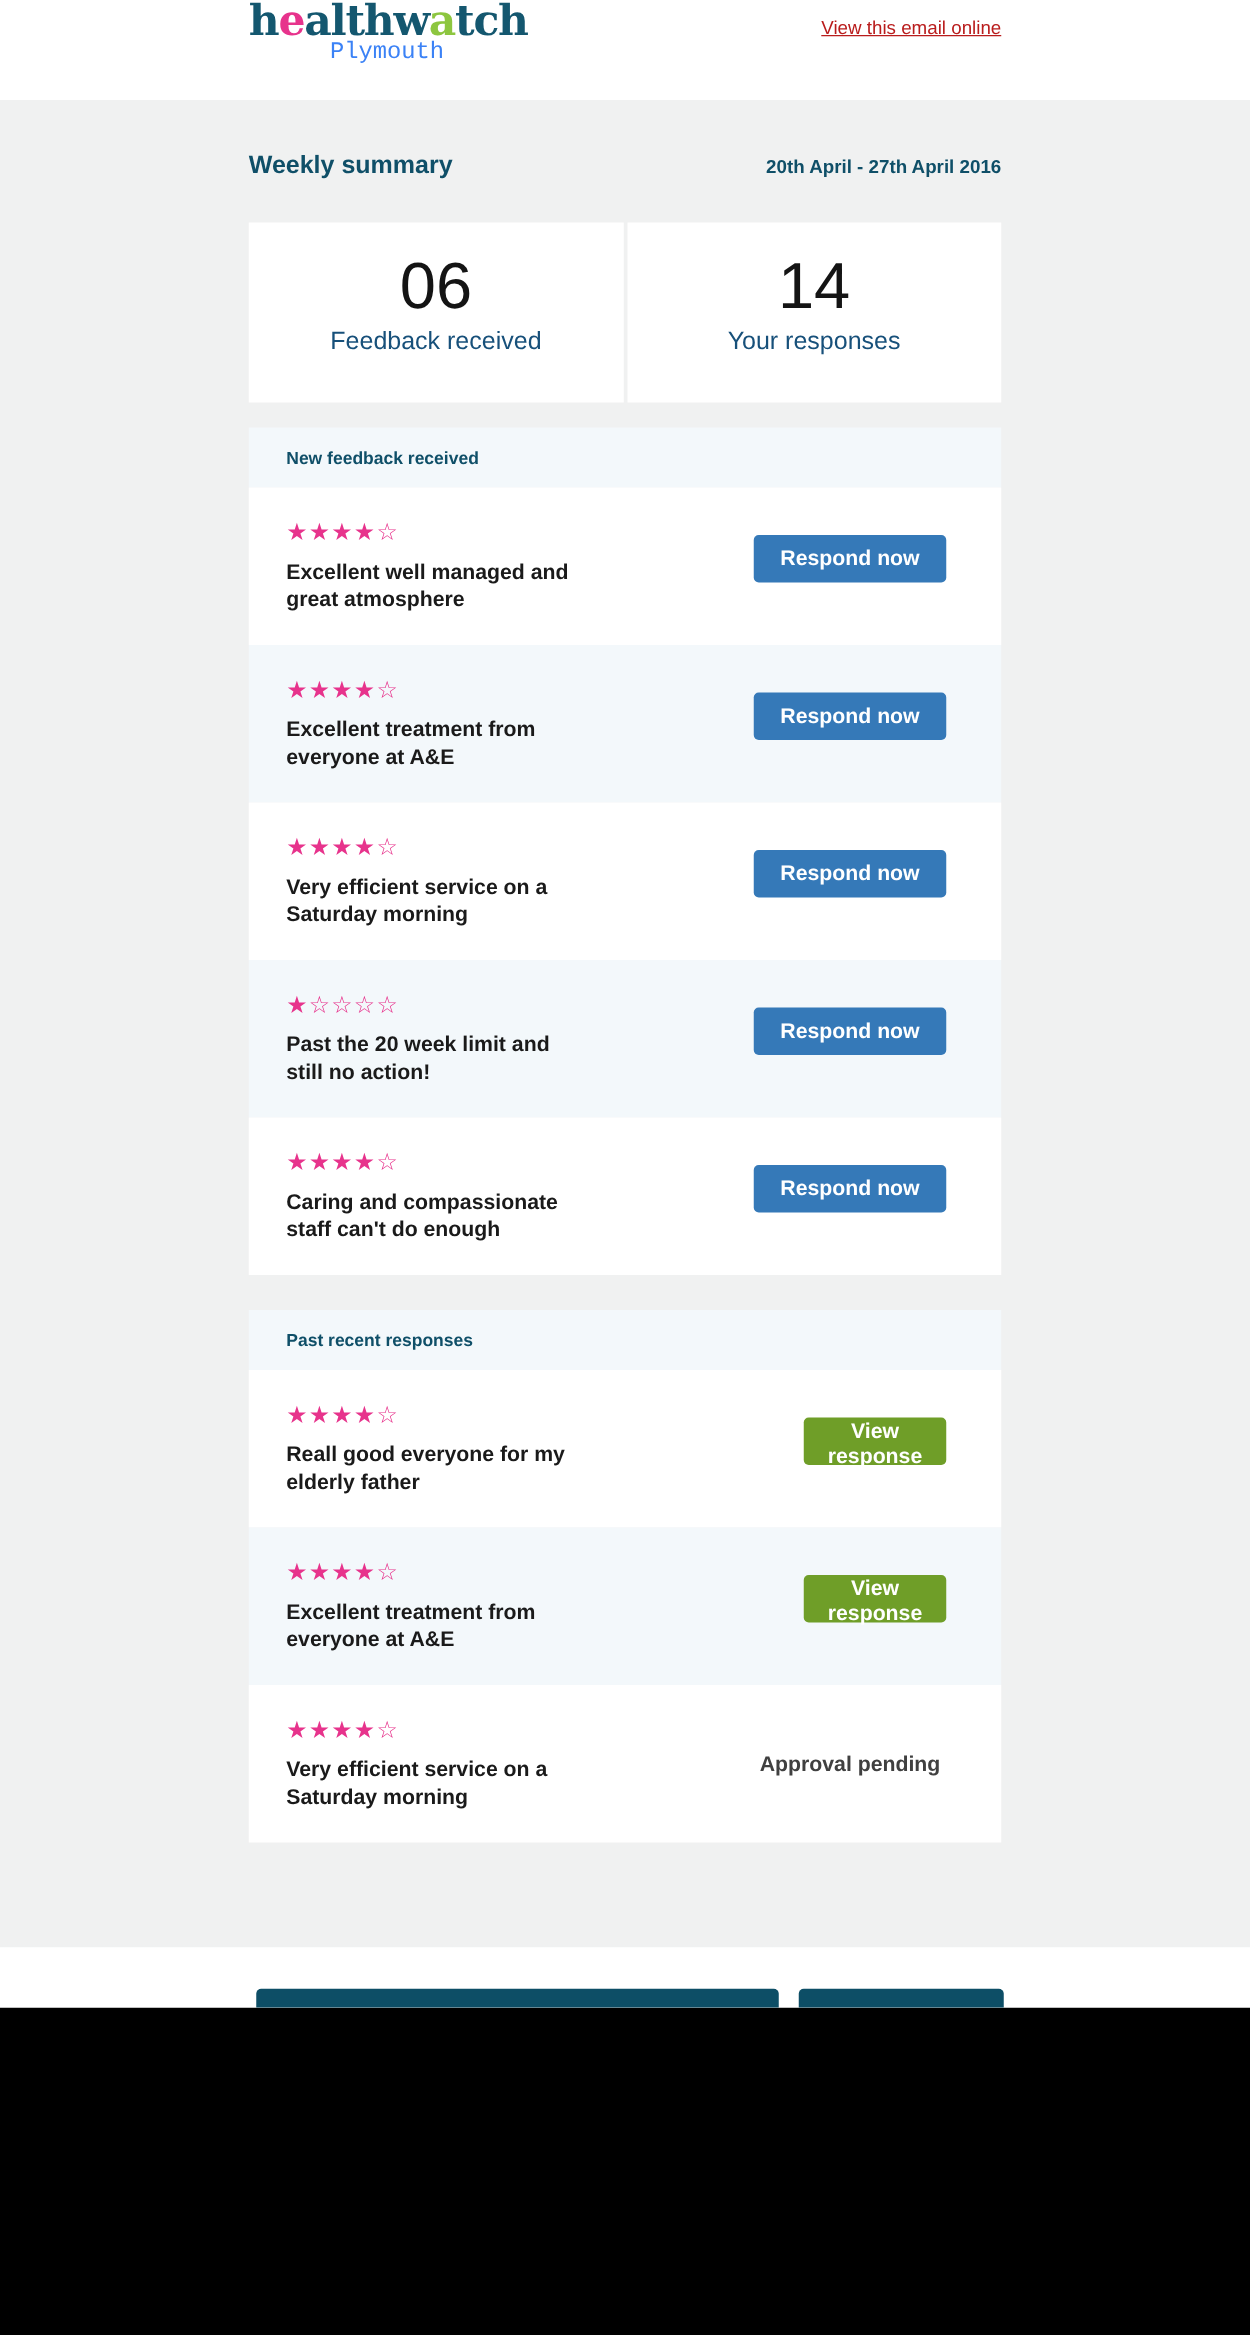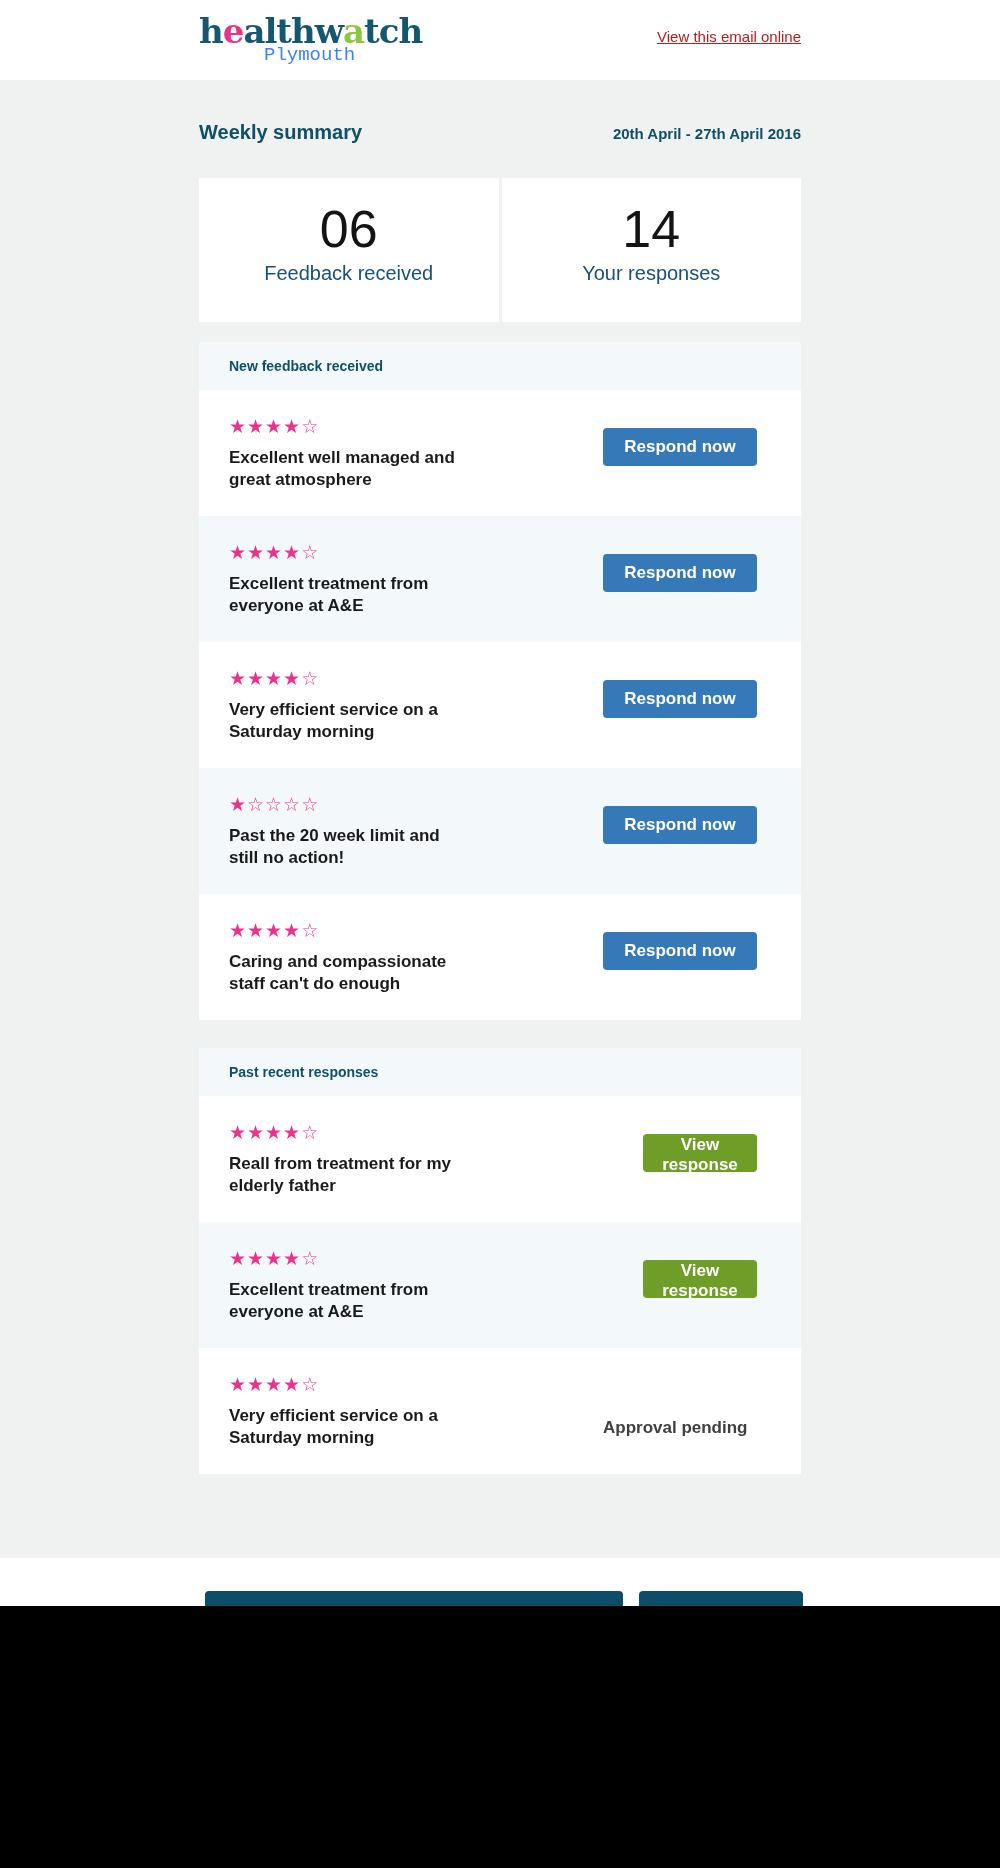--- a/index.html
+++ b/index.html
@@ -6,21 +6,21 @@
   body{
     width:1000px;height:1868px;
     font-family:"Liberation Sans", sans-serif;
     background:#ffffff;
   }
   .email{width:1000px;height:1868px;overflow:hidden;}
 
   
   .top-bar{height:80px;background:#ffffff;}
   .container{width:602px;margin:0 auto;position:relative;}
-  .top-inner{display:flex;justify-content:space-between;align-items:flex-start;padding-top:14px;}
+  .top-inner{display:flex;justify-content:space-between;align-items:flex-start;}
   .logo{line-height:1;}
   .logo-word{
     font-family:"DejaVu Serif", serif;
     font-weight:bold;font-size:34px;color:#14576f;letter-spacing:-1px;
   }
   .logo-e{color:#e7338c;}
   .logo-a{color:#8dc63f;}
   .logo-sub{
     font-family:Liberation Mono, monospace;
     font-size:19px;color:#3b82f6;text-align:center;margin-top:-2px;padding-right:2px;
@@ -56,30 +56,30 @@
     padding:26px 44px 0 30px;
     display:flex;justify-content:space-between;align-items:flex-start;
     background:#ffffff;
   }
   .row.alt{background:#f3f8fb;}
   .stars{font-size:19px;color:#e7338c;letter-spacing:1px;line-height:22px;}
   .fb-text{
     margin-top:9px;font-size:17px;font-weight:bold;color:#1a1a1a;
     line-height:22px;max-width:240px;
   }
-  .action-col{width:154px;display:flex;}
+  .action-col{width:154px;display:flex;justify-content:center;}
   .btn{
     margin-top:12px;width:154px;height:38px;border:none;border-radius:4px;
     font-family:"Liberation Sans", sans-serif;
     color:#ffffff;font-size:17px;font-weight:bold;cursor:pointer;
   }
   .btn-blue{background:#3579b8;}
   .btn-green{background:#6f9e28;margin-left:40px;}
   .pending{
-    margin-top:44px;font-size:17px;font-weight:bold;color:#404040;white-space:nowrap;
+    margin-top:28px;font-size:17px;font-weight:bold;color:#404040;white-space:nowrap;
   }
 
   
   .white-band{background:#ffffff;height:48px;position:relative;}
   .footer-btn{
     position:absolute;bottom:0;height:15px;background:#0d4e66;
     border-radius:4px 4px 0 0;cursor:pointer;
   }
   .footer-btn.left{left:205px;width:418px;}
   .footer-btn.right{left:639px;width:164px;}
@@ -173,21 +173,21 @@
   </div>
 </div>
       </div>
 
       <div class="card responses">
         <div class="card-header">Past recent responses</div>
         <div id="response-rows">
   <div class="row">
     <div>
       <div class="stars">★★★★☆</div>
-      <div class="fb-text">Reall from treatment for my elderly father</div>
+      <div class="fb-text">Reall good everyone for my elderly father</div>
     </div>
     <div class="action-col">
                 <button class="btn btn-green">View response</button>
               </div>
   </div>
 
   <div class="row alt">
     <div>
       <div class="stars">★★★★☆</div>
       <div class="fb-text">Excellent treatment from everyone at A&amp;E</div>

